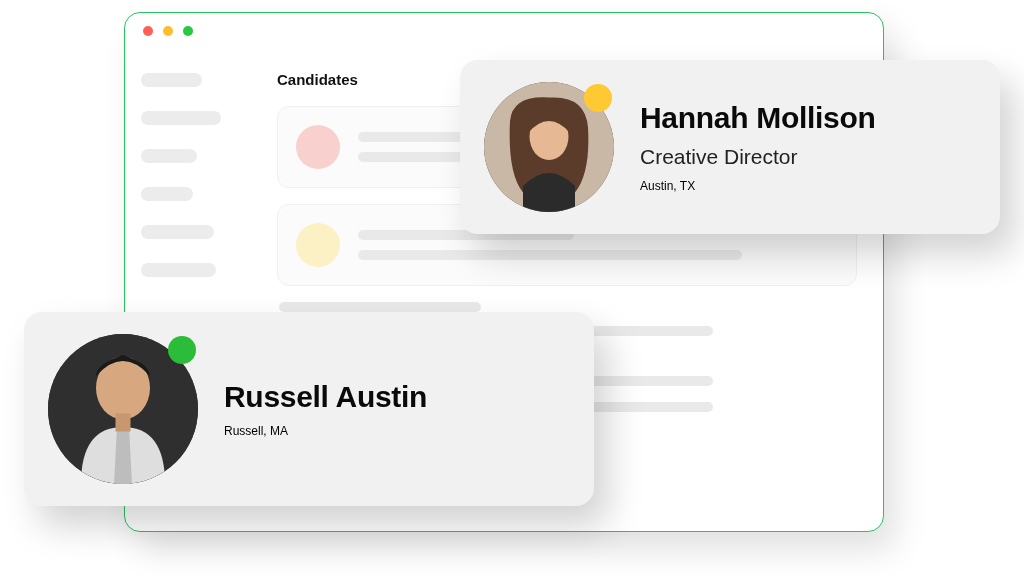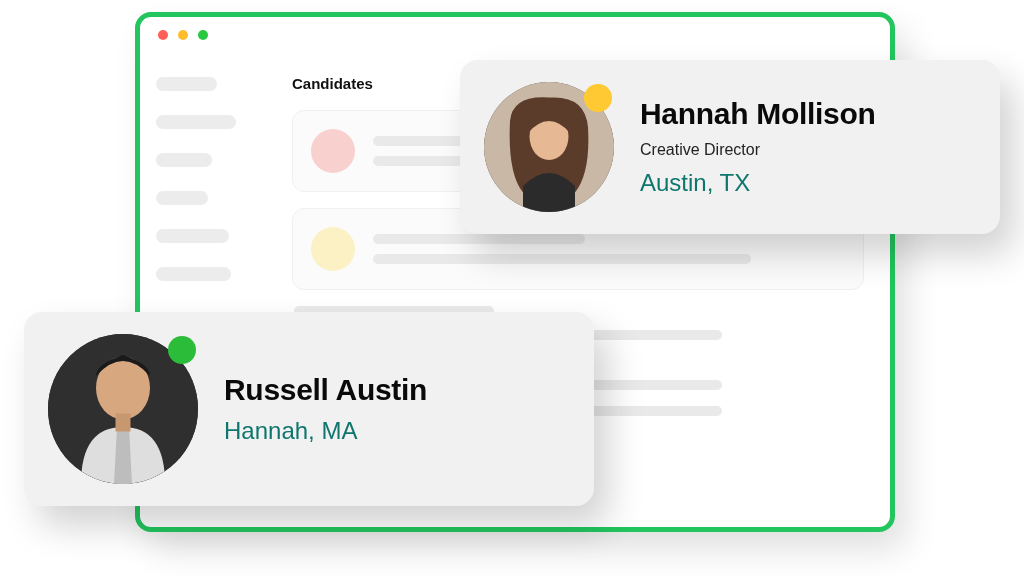--- a/index.html
+++ b/index.html
@@ -7,25 +7,25 @@
       width: 1024px;
       height: 576px;
       background: #ffffff;
       font-family: -apple-system, BlinkMacSystemFont, "Segoe UI", Arial, sans-serif;
       position: relative;
       overflow: hidden;
     }
     .browser-window {
       position: absolute;
       top: 12px;
-      left: 135px;
+      left: 124px;
       width: 760px;
       height: 520px;
       background: #ffffff;
-      border: 5px solid #22c55e;
+      border: 1px solid #22c55e;
       border-radius: 16px;
       box-shadow: 12px 18px 34px rgba(0,0,0,0.12);
     }
     .titlebar {
       height: 36px;
       display: flex;
       align-items: center;
       padding-left: 18px;
       gap: 10px;
     }
@@ -142,27 +142,27 @@
     .status-yellow { background: #ffc933; }
     .card-text { display: flex; flex-direction: column; gap: 10px; }
     .card-name {
       font-size: 30px;
       font-weight: 800;
       color: #0a0a0a;
       letter-spacing: -0.3px;
       font-stretch: semi-condensed;
     }
     .card-role {
-      font-size: 16px;
+      font-size: 21px;
       color: #222;
       font-weight: 400;
     }
     .card-loc {
-      font-size: 24px;
-      color: #0f766e;
+      font-size: 12px;
+      color: #000000;
       font-weight: 400;
     }
   </style>
 </head>
 <body>
 
 <div class="browser-window">
   <div class="titlebar">
     <div class="dot red"></div>
     <div class="dot yellow"></div>
@@ -238,15 +238,15 @@
         <path d="M46 62 L54 62 L56 100 L44 100 Z" fill="#bdbdbd"></path>
         <ellipse cx="50" cy="36" rx="18" ry="21" fill="#d7a880"></ellipse>
         <path d="M32 28 Q50 8 68 28 Q68 20 50 14 Q32 20 32 28" fill="#1a1a1a"></path>
         <rect x="45" y="53" width="10" height="12" fill="#c79770"></rect>
       </svg>
     </div>
     <div class="status-dot status-green"></div>
   </div>
   <div class="card-text">
     <div class="card-name">Russell Austin</div>
-    <div class="card-loc">Hannah, MA</div>
+    <div class="card-loc">Russell, MA</div>
   </div>
 </div>
 
 </body></html>

